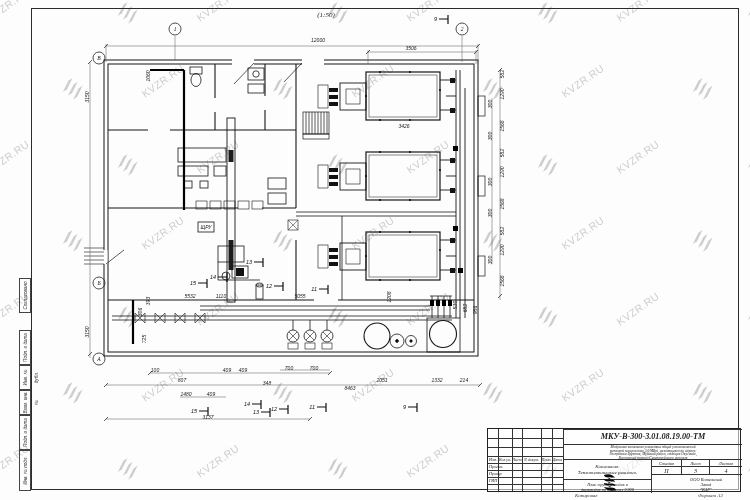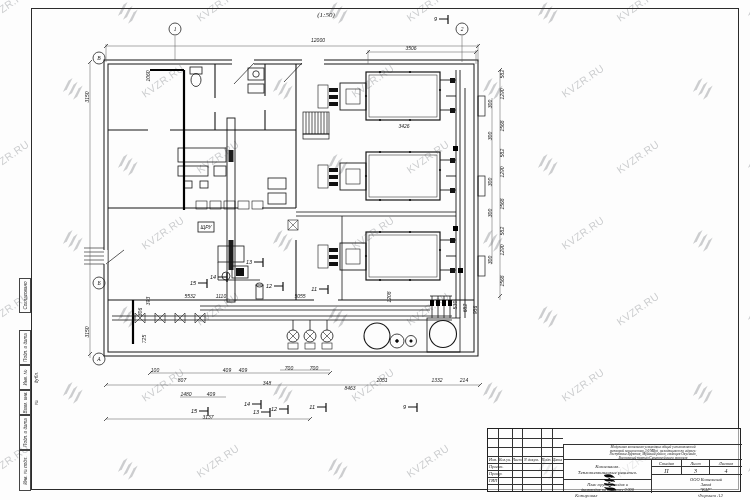--- a/index.html
+++ b/index.html
@@ -514,20 +514,21 @@
     <div class="gridlab" style="left:10px;top:27.5px;width:14px;">Кол.уч.</div>
     <div class="gridlab" style="left:24px;top:27.5px;width:10px;">Лист</div>
     <div class="gridlab" style="left:34px;top:27.5px;width:19px;">N докум.</div>
     <div class="gridlab" style="left:53px;top:27.5px;width:11px;">Подп.</div>
     <div class="gridlab" style="left:64px;top:27.5px;width:11px;">Дата</div>
 
     <div class="gridlab" style="left:1px;top:35px;width:23px;text-align:left;">Проект.</div>
     <div class="gridlab" style="left:1px;top:42px;width:23px;text-align:left;">Провер.</div>
     <div class="gridlab" style="left:1px;top:49px;width:23px;text-align:left;">ГИП</div>
 
+    <div class="cell docnum" style="left:75px;top:0;width:179px;height:15px;">МКУ-В-300-3.01.08.19.00-ТМ</div>
     <div class="cell desc" style="left:75px;top:15px;width:179px;height:15px;">
       <div>Модульная котельная установка общей установленной</div>
       <div>тепловой мощностью 3,0 МВт, находящаяся по адресу:</div>
       <div>Республика Бурятия, Муйский район, станция Окусикан,</div>
       <div>Восточный портал Северомуйского тоннеля</div>
     </div>
     <div class="cell obj" style="left:75px;top:30px;width:88px;height:20px;">
       <div>Котельная.</div>
       <div>Теплотехнические решения.</div>
     </div>

